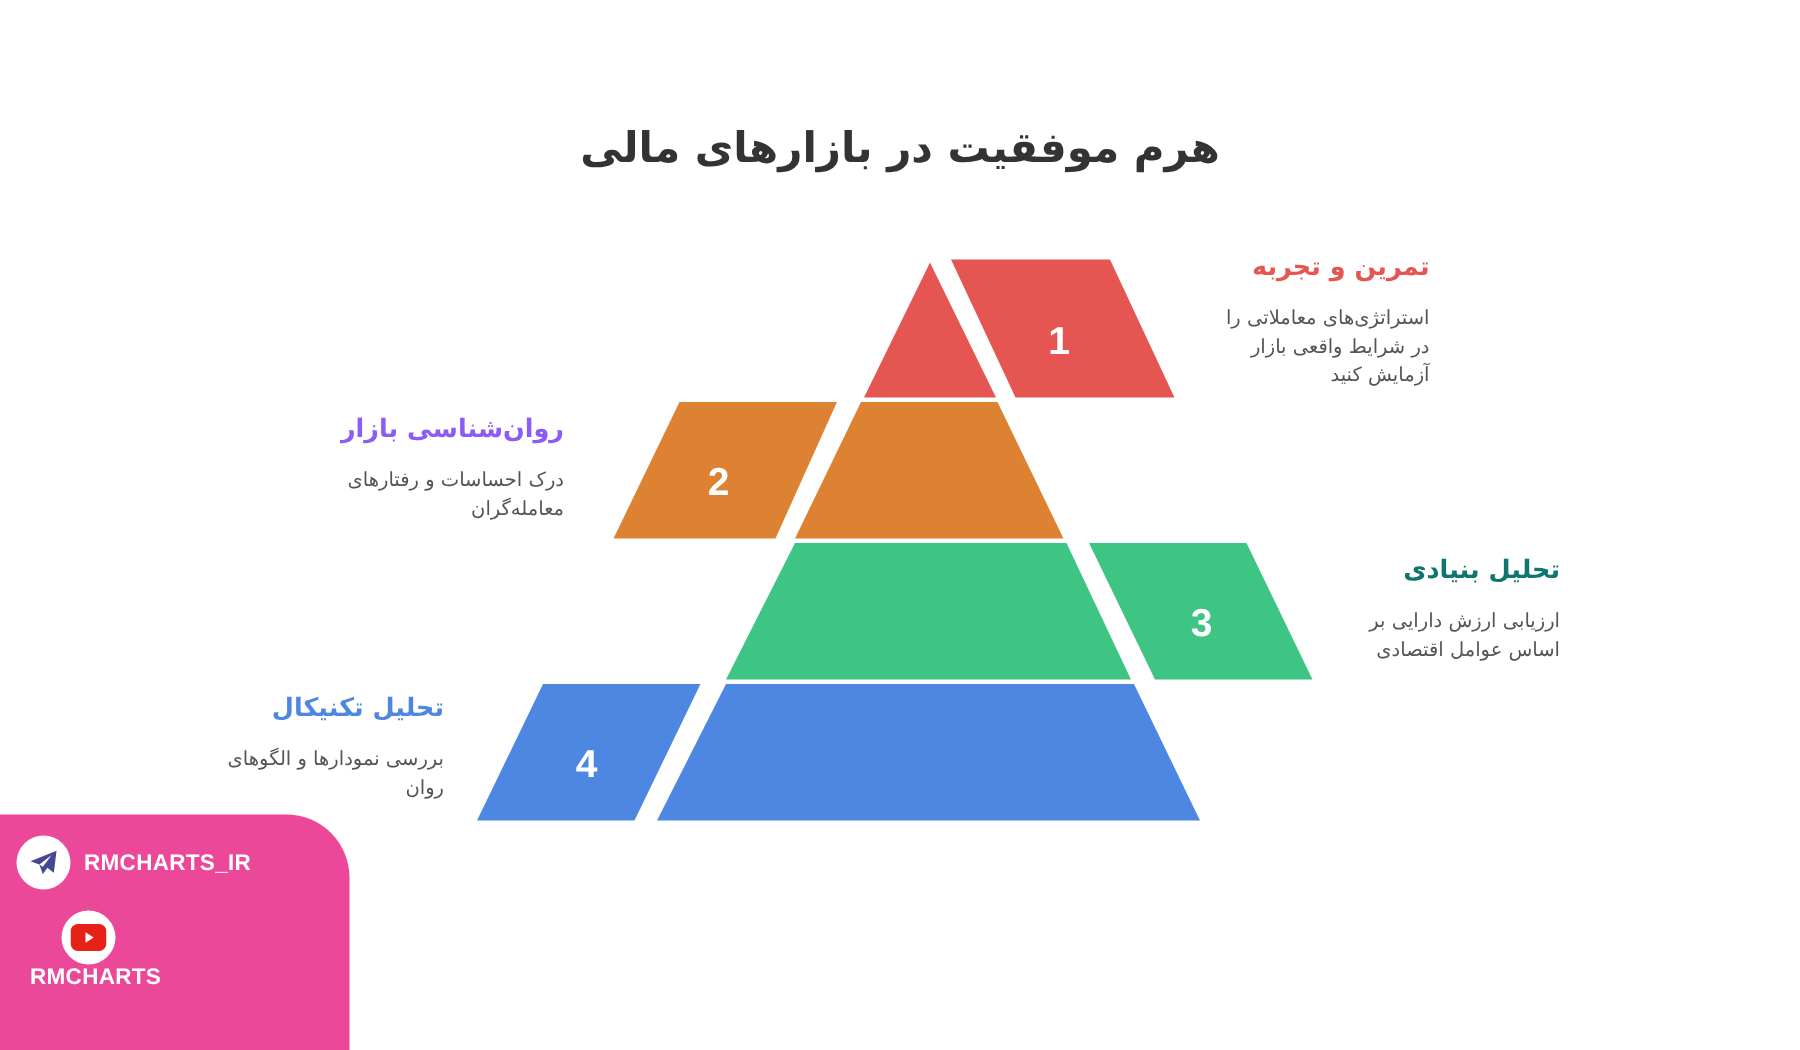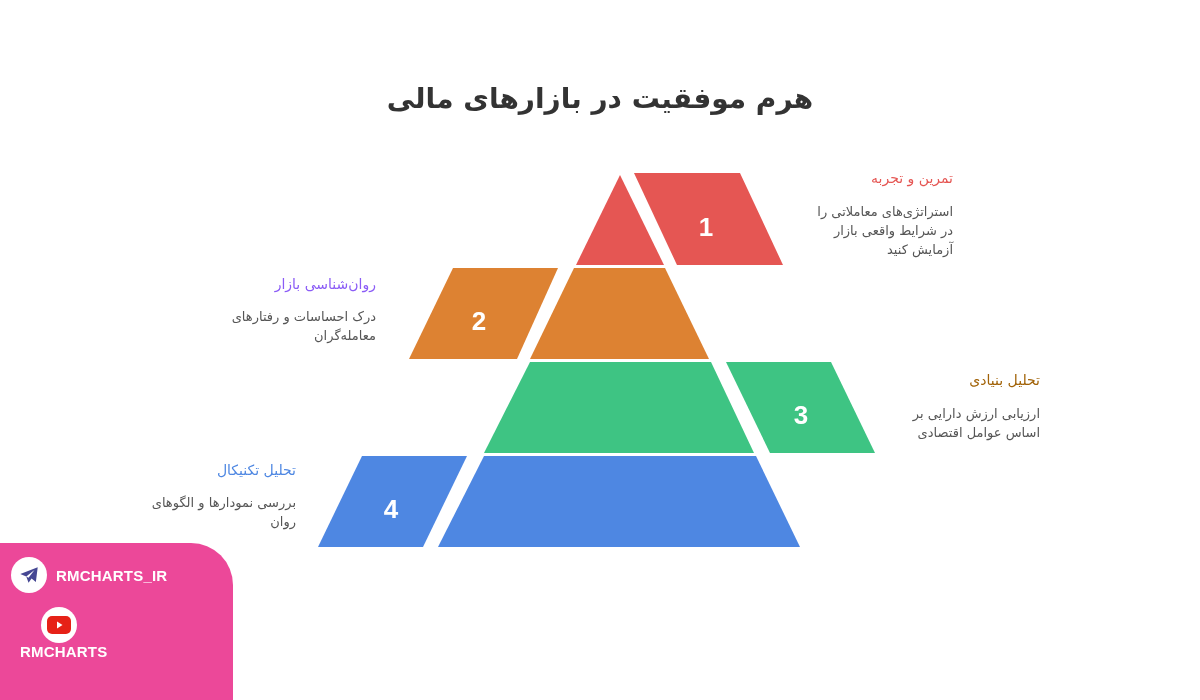--- a/index.html
+++ b/index.html
@@ -13,21 +13,21 @@
       text-align: center; direction: rtl;
       font-size: 28px; font-weight: bold; color: #333333;
       margin: 0;
     }
     svg.pyramid { position: absolute; left: 0; top: 0; }
     .tier-num {
       font-family: "Liberation Sans", "DejaVu Sans", sans-serif;
       font-weight: bold; font-size: 26px; fill: #ffffff;
     }
     .label-block { position: absolute; direction: rtl; }
-    .label-title { font-size: 14px; font-weight: normal; white-space: nowrap; }
+    .label-title { font-size: 17px; font-weight: bold; white-space: nowrap; }
     .label-desc {
       font-size: 13px; color: #555555; line-height: 19px;
       margin-top: 15px;
     }
     .block-right { text-align: right; }
     .social-panel {
       position: absolute; left: 0; top: 543px; width: 233px; height: 157px;
       background: #ec4899; border-top-right-radius: 42px;
     }
     .social-item {
@@ -86,21 +86,21 @@
 
 <div class="label-block block-right" style="left:216px; top:276px; width:160px;">
   <div class="label-title" style="color:#8b5cf6;">روان‌شناسی بازار</div>
   <div class="label-desc">
     <div>درک احساسات و رفتارهای</div>
     <div>معامله‌گران</div>
   </div>
 </div>
 
 <div class="label-block" style="left:903px; top:370px; width:137px;">
-  <div class="label-title" style="color:#a16207; display:inline-block;">تحلیل بنیادی</div>
+  <div class="label-title" style="color:#0f766e; display:inline-block;">تحلیل بنیادی</div>
   <div class="label-desc block-right">
     <div>ارزیابی ارزش دارایی بر</div>
     <div>اساس عوامل اقتصادی</div>
   </div>
 </div>
 
 <div class="label-block block-right" style="left:136px; top:462px; width:160px;">
   <div class="label-title" style="color:#4E87E2;">تحلیل تکنیکال</div>
   <div class="label-desc">
     <div>بررسی نمودارها و الگوهای</div>

